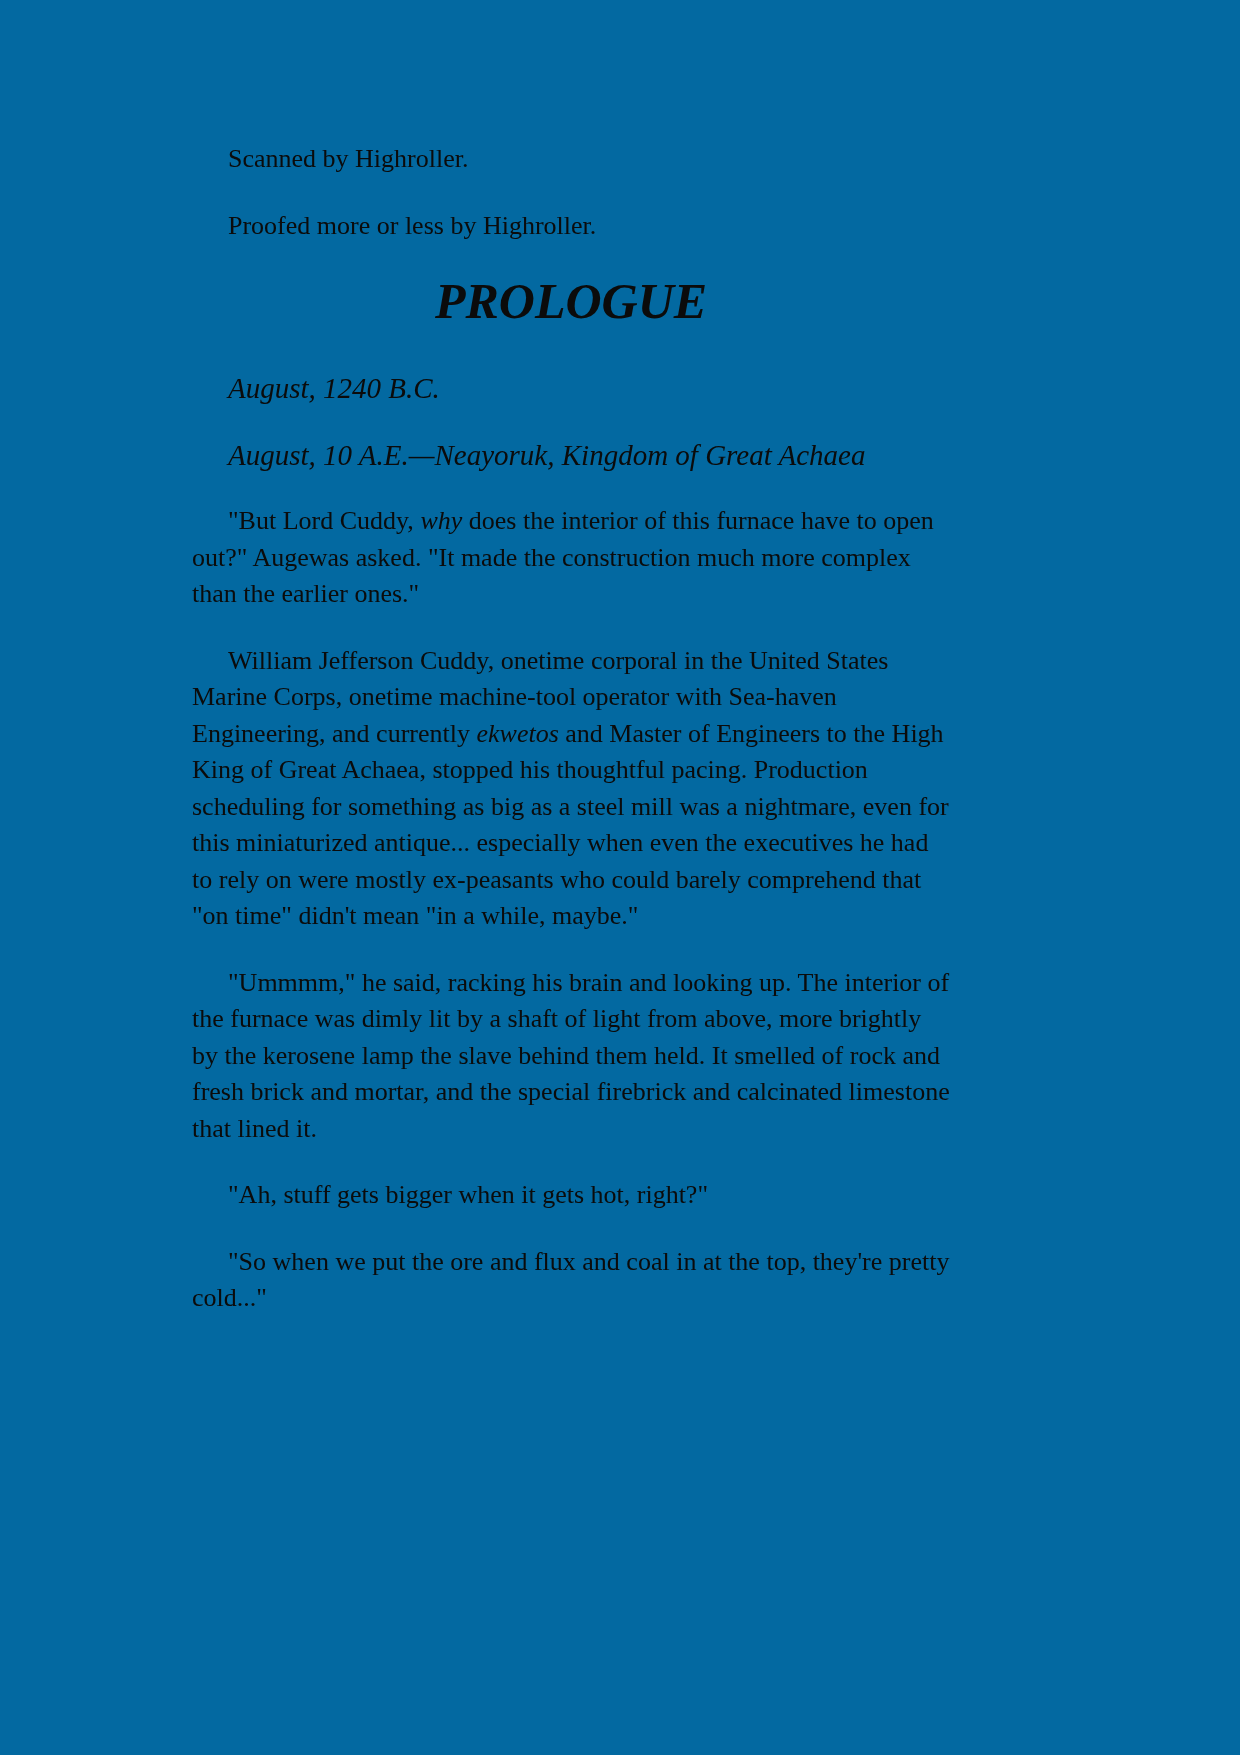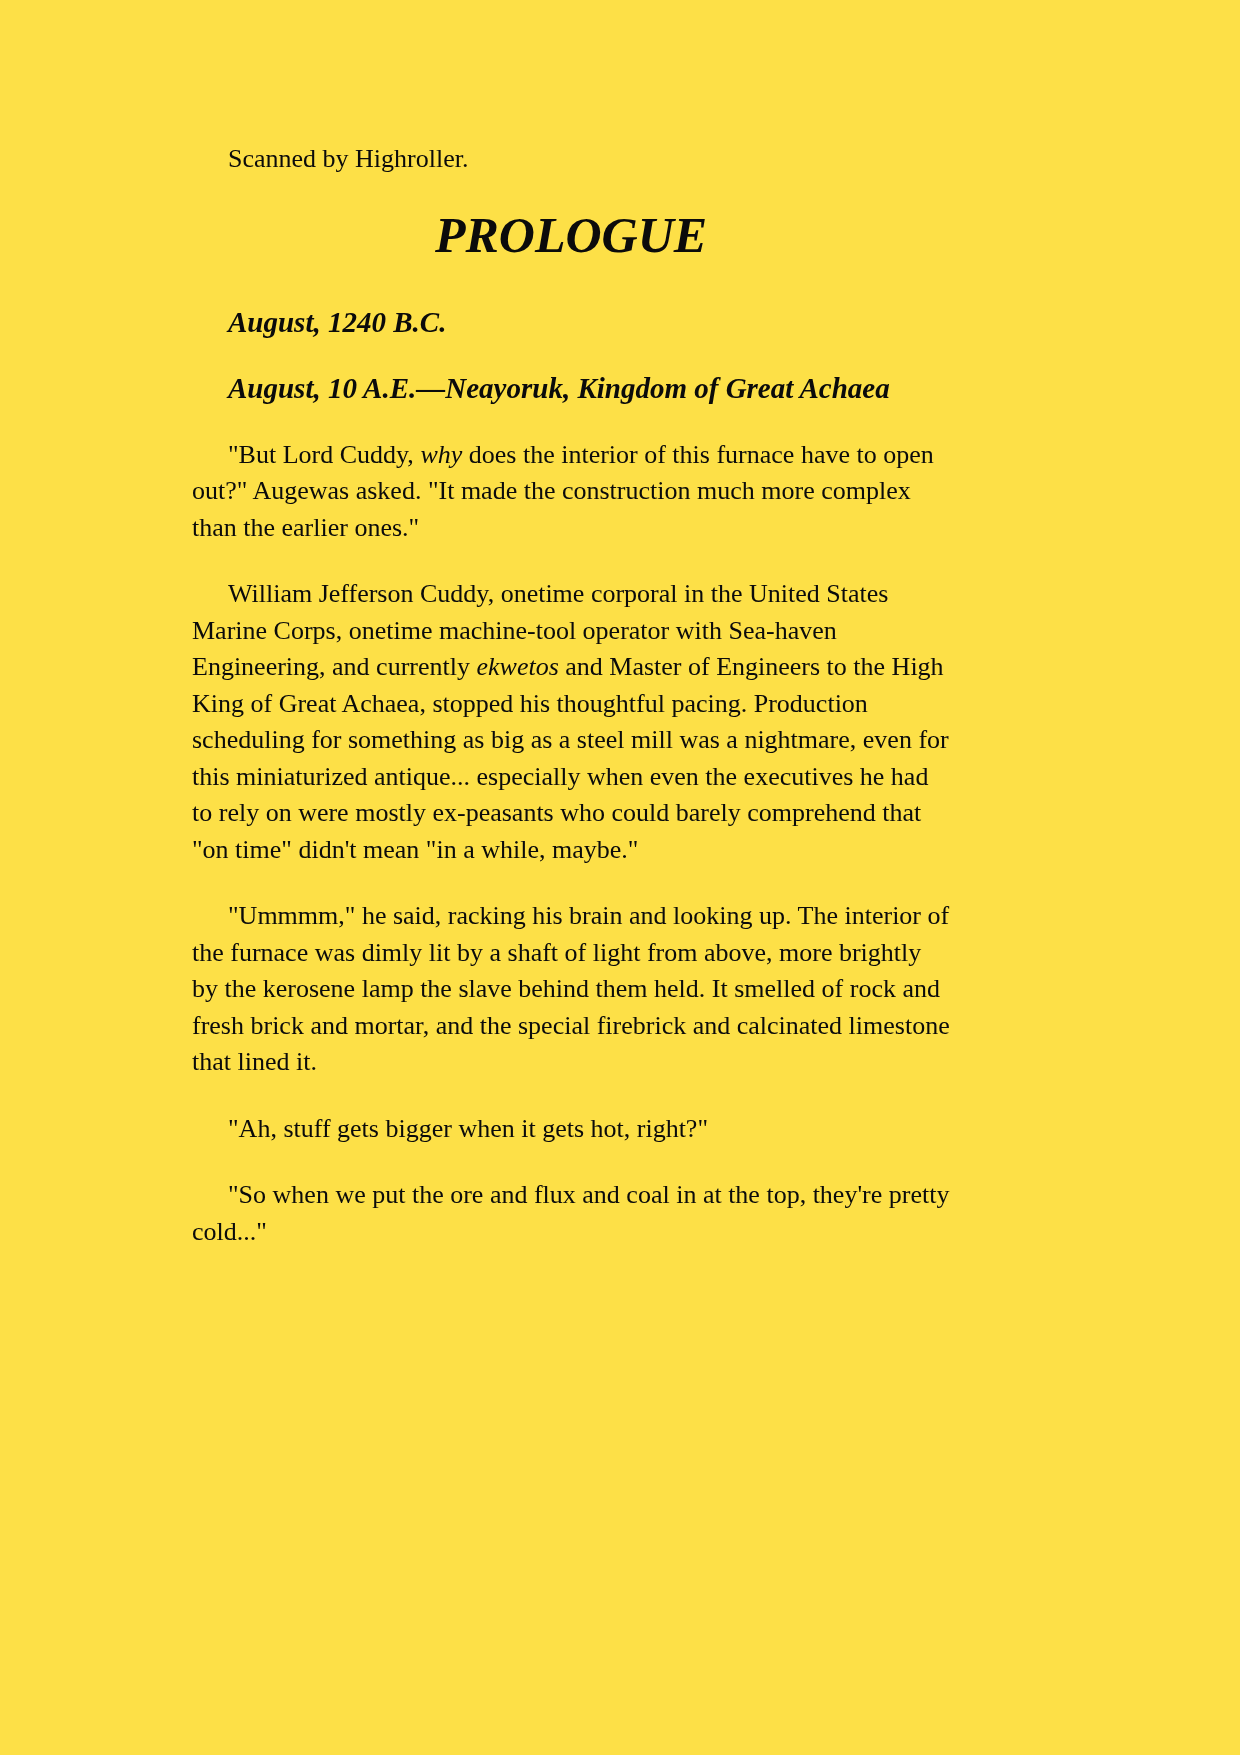--- a/index.html
+++ b/index.html
@@ -4,21 +4,21 @@
   <style>
     html, body {
       margin: 0;
       padding: 0;
       background: #ffffff;
     }
     .page {
       position: relative;
       width: 1240px;
       height: 1755px;
-      background: #fde047;
+      background: #0369a1;
       box-sizing: border-box;
       padding: 141px 0 0 192px;
       font-family: "Liberation Serif", serif;
       color: #0b0b0b;
       overflow: hidden;
     }
     .column {
       width: 758px;
     }
     .column p {
@@ -30,38 +30,39 @@
     }
     .title {
       font-size: 50px;
       line-height: 54px;
       font-weight: bold;
       font-style: italic;
       text-align: center;
       margin: 8px 0 42px 0;
     }
     .dateline {
-      font-weight: bold;
+      font-weight: normal;
       font-style: italic;
       font-size: 29px !important;
     }
     .column span.italic {
       font-style: italic;
     }
     .column span.normal {
       font-style: normal;
     }
   </style>
 </head>
 <body>
 
 <div class="page">
   <div class="column">
 
     <p>Scanned by Highroller.</p>
+    <p>Proofed more or less by Highroller.</p>
 
     <h1 class="title">PROLOGUE</h1>
 
     <p class="dateline">August, 1240 B.C.</p>
     <p class="dateline">August, 10 A.E.—Neayoruk, Kingdom of Great Achaea</p>
 
     <p><span class="normal">"But Lord Cuddy, </span><span class="italic">why</span><span class="normal"> does the interior of this furnace have to open out?" Augewas asked. "It made the construction much more complex than the earlier ones."</span></p>
 
     <p><span class="normal">William Jefferson Cuddy, onetime corporal in the United States Marine Corps, onetime machine-tool operator with Sea-haven Engineering, and currently </span><span class="italic">ekwetos</span><span class="normal"> and Master of Engineers to the High King of Great Achaea, stopped his thoughtful pacing. Production scheduling for something as big as a steel mill was a nightmare, even for this miniaturized antique... especially when even the executives he had to rely on were mostly ex-peasants who could barely comprehend that "on time" didn't mean "in a while, maybe."</span></p>
 

